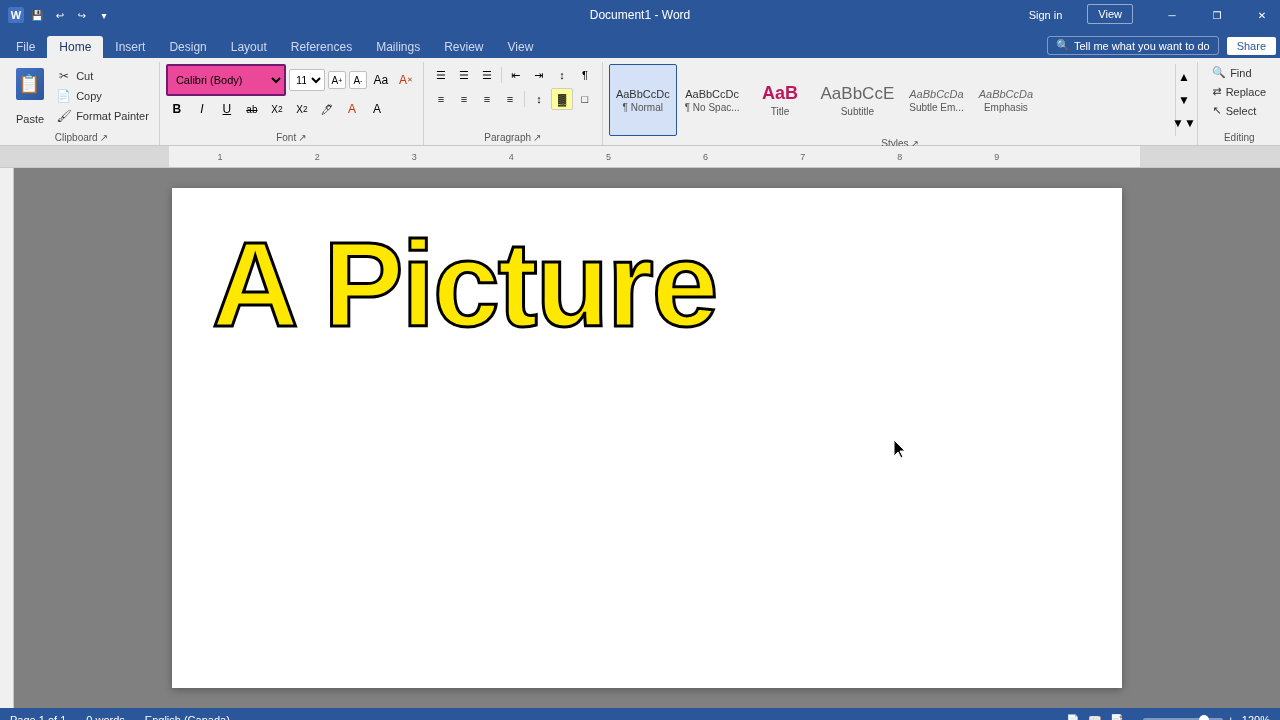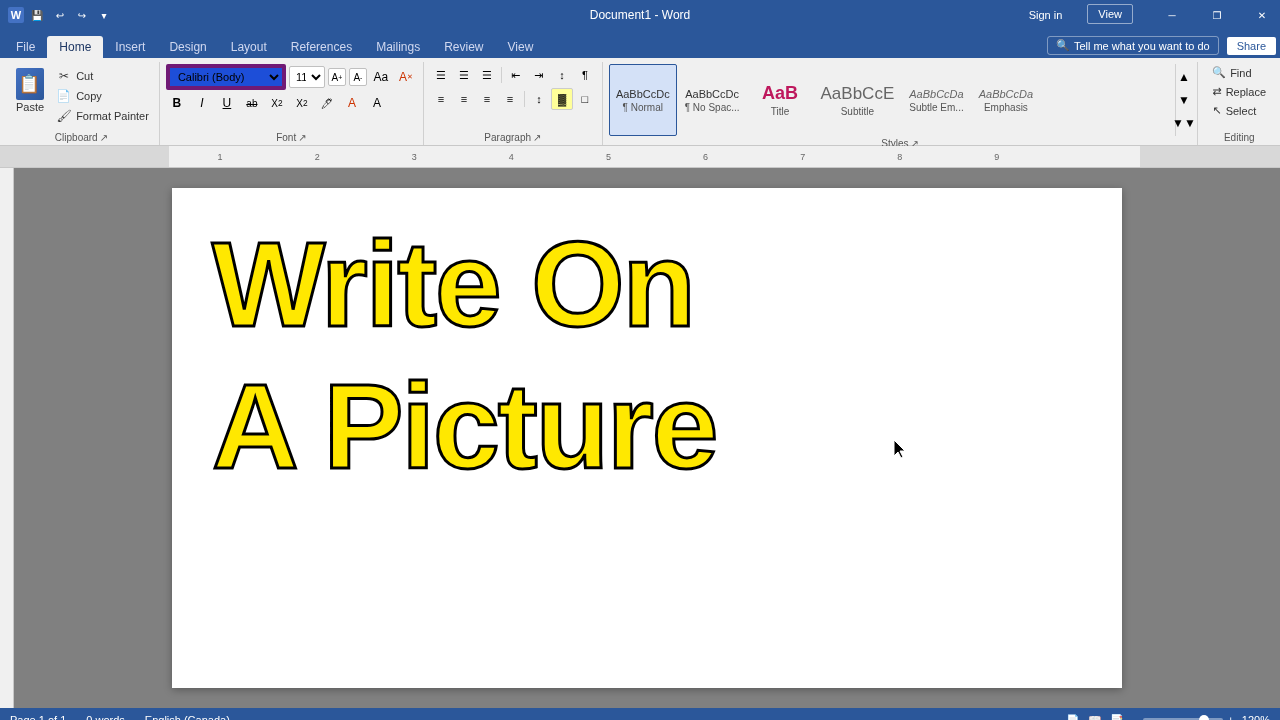--- a/index.html
+++ b/index.html
@@ -117,21 +117,21 @@
     .paste-icon-big {
       width: 28px;
       height: 32px;
       background: linear-gradient(135deg, #4472c4, #2b579a);
       border-radius: 2px;
       position: relative;
       display: flex;
       align-items: center;
       justify-content: center;
     }
-    .paste-label { font-size: 11px; color: #333; margin-top: 1px; }
+    .paste-label { font-size: 11px; color: #333; margin-top: 13px; }
 
     .clipboard-small-btns {
       display: flex;
       flex-direction: column;
       gap: 0;
       padding-top: 2px;
     }
     .small-ribbon-btn {
       display: flex;
       align-items: center;
@@ -142,25 +142,25 @@
       font-size: 11px;
       color: #333;
       white-space: nowrap;
     }
     .small-icon { width: 16px; height: 16px; display: flex; align-items: center; justify-content: center; font-size: 12px; flex-shrink: 0; }
 
     
     .font-group-content { display: flex; flex-direction: column; gap: 2px; }
     .font-row { display: flex; align-items: center; gap: 3px; }
     .font-select {
-      border: 4px solid #701a75;
-      background: #1d4ed8;
+      border: 2px solid #701a75;
+      background: #ec4899;
       font-size: 11px;
       padding: 1px 4px;
-      height: 26px;
+      height: 32px;
       border-radius: 2px;
       width: 120px;
     }
     .font-size-select {
       border: 1px solid #c0c0c0;
       background: white;
       font-size: 11px;
       padding: 1px 2px;
       height: 22px;
       border-radius: 2px;
@@ -598,21 +598,20 @@
   </div>
   <div style="width:140px;background:#d8d8d8;height:100%;flex-shrink:0;"></div>
 </div>
 
 <div class="main-area">
 
   <div class="left-ruler"></div>
 
   <div class="document-area">
     <div class="document-page">
-      <div class="doc-text-line1">Write On</div>
       <div class="doc-text-line2">A Picture</div>
 
       <div style="position:absolute;left:720px;top:250px;pointer-events:none;">
         <svg width="16" height="24" viewBox="0 0 16 24">
           <path d="M2 2 L2 18 L6 14 L9 20 L11 19 L8 13 L13 13 Z" fill="black" stroke="white" stroke-width="1"></path>
         </svg>
       </div>
     </div>
   </div>
 </div>

